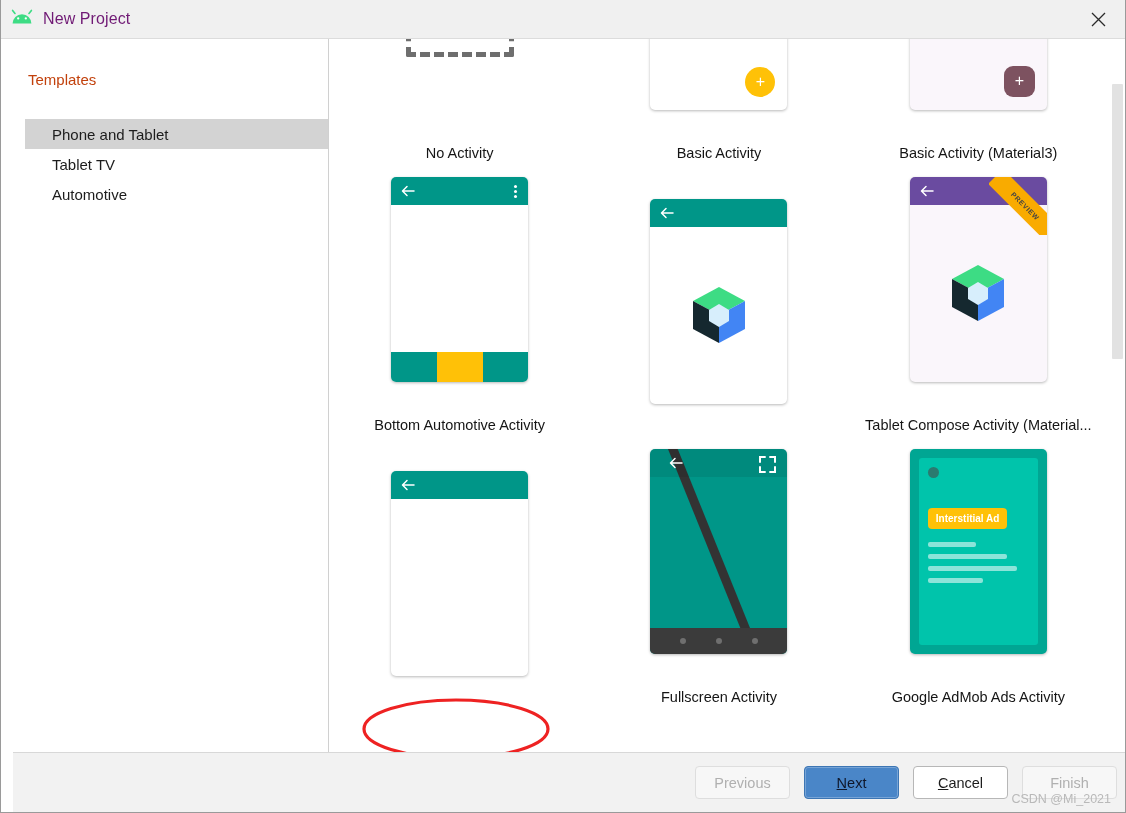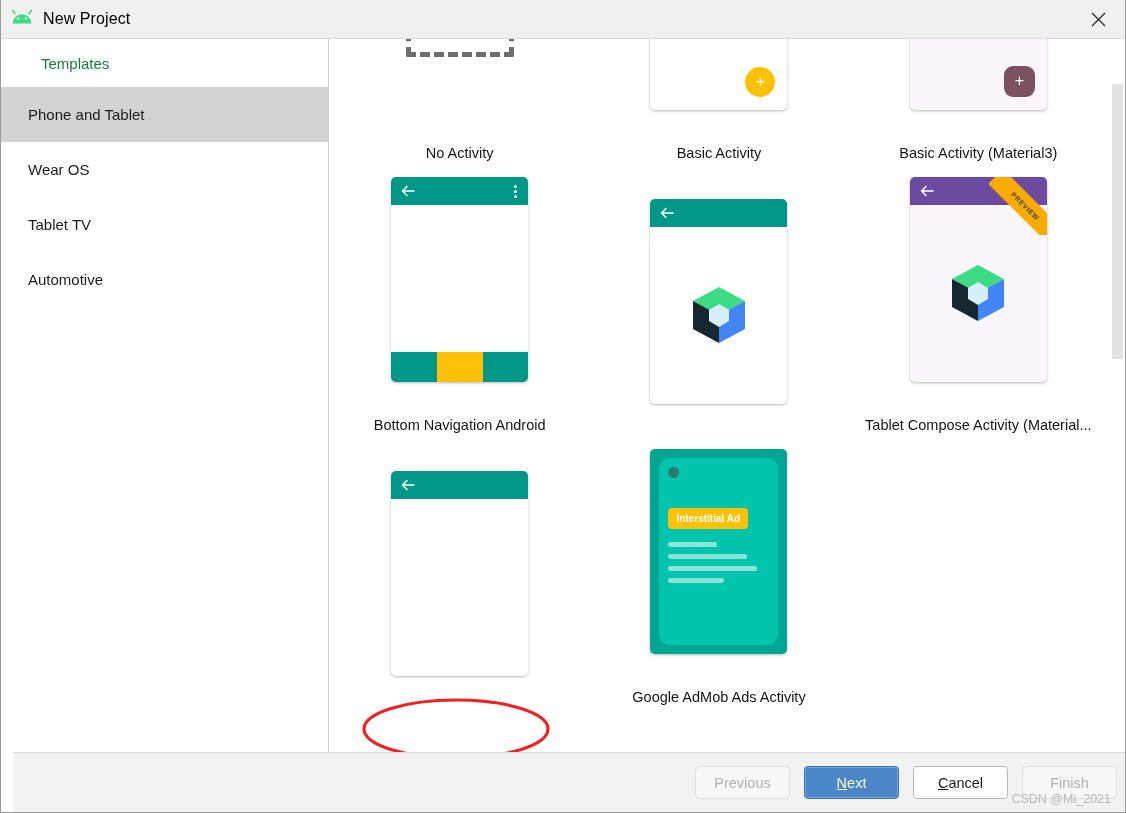--- a/index.html
+++ b/index.html
@@ -25,50 +25,51 @@
     background: #f0f0f0;
     border-bottom: 1px solid #dcdcdc;
     display: flex; align-items: center;
   }
   .title-icon {
     margin-left: 10px; margin-right: 10px;
     width: 22px; height: 20px;
     position: relative; flex: 0 0 auto;
   }
   .title-text {
-    font-size: 16px; color: #000000;
+    font-size: 16px; color: #701a75;
     letter-spacing: 0.1px;
   }
   .close-btn {
     position: absolute; right: 0; top: 0;
     width: 58px; height: 38px;
     display: flex; align-items: center; justify-content: center;
     cursor: pointer;
   }
   .close-btn svg { display: block; }
 
   
   .sidebar {
     position: absolute; top: 39px; left: 0;
     width: 328px; height: 713px;
     background: #ffffff;
     border-right: 1px solid #d0d0d0;
   }
   .sidebar-head {
-    height: 48px;
+    height: 80px;
     display: flex; align-items: center;
-    padding-left: 40px;
-    font-size: 15px; color: #15803d;
+    padding-left: 27px;
+    font-size: 15px; color: #c2410c;
   }
   .side-item {
-    height: 55px;
+    height: 30px;
     display: flex; align-items: center;
     padding-left: 27px;
     font-size: 15px; color: #1c1c1c;
     cursor: pointer;
+    margin-left: 24px;
   }
   .side-item.selected { background: #d3d3d3; }
 
   
   .content {
     position: absolute; top: 39px; left: 329px;
     width: 797px; height: 713px;
     background: #ffffff;
     overflow: hidden;
   }
@@ -203,21 +204,21 @@
     background: #3b3b3b;
     display: flex; align-items: center; justify-content: space-around;
     padding: 0 14px;
   }
   .fs-navbar i { width: 6px; height: 6px; border-radius: 50%; background: #6f6f6f; display:block; }
 
   
   .phone.admob { background: #00a693; padding: 8px; }
   .admob-inner {
     position: absolute; top: 9px; left: 9px; right: 9px; bottom: 9px;
-    background: #00c4ab; border-radius: 11px;
+    background: #00c4ab; border-radius: 3px;
   }
   .admob-dot {
     position: absolute; left: 9px; top: 9px;
     width: 11px; height: 11px; border-radius: 50%; background: #2b7a70;
   }
   .admob-chip {
     position: absolute; left: 9px; top: 50px;
     background: #ffc107; color: #ffffff;
     font-size: 10px; font-weight: bold;
     padding: 5px 8px; border-radius: 4px;
@@ -259,21 +260,21 @@
     font-size: 14.5px; color: #1c1c1c;
     display: flex; align-items: center; justify-content: center;
     cursor: pointer;
   }
   .btn.disabled {
     color: #b0b0b0; border-color: #dedede; background: #f7f7f7;
     cursor: default;
   }
   .btn.primary {
     background: #4a86c8; border: 1px solid #3d76b4;
-    color: #fef9c3;
+    color: #0f172a;
     box-shadow: inset 0 0 0 1px rgba(255,255,255,0.25);
   }
   .btn u { text-decoration: underline; }
   .watermark {
     position: absolute; right: 28px; bottom: 6px;
     font-size: 12.5px; color: #b9b9b9;
     pointer-events: none;
   }
 
   
@@ -304,23 +305,20 @@
       <svg width="15" height="15" viewBox="0 0 15 15">
         <path d="M1 1 L14 14 M14 1 L1 14" stroke="#2a2a2a" stroke-width="1.3"></path>
       </svg>
     </div>
   </div>
 
   <div class="sidebar">
     <div class="sidebar-head">Templates</div>
     <div class="side-item selected">
       <span>Phone and Tablet</span>
-    </div>
-    <div class="side-item">
-      <span>Wear OS</span>
     </div>
     <div class="side-item">
       <span>Tablet TV</span>
     </div>
     <div class="side-item">
       <span>Automotive</span>
     </div>
   </div>
 
   <div class="content">
@@ -371,21 +369,21 @@
                 </div>
             </div>
             <div class="bottomnav">
               <span></span>
               <span class="mid"></span>
               <span></span>
             </div>
           </div>
         </div>
         <div class="cell-label-wrap">
-          <div class="cell-label">Bottom Navigation Android</div>
+          <div class="cell-label">Bottom Automotive Activity</div>
         </div>
       </div>
 
       <div class="cell">
         <div class="cell-art">
           <div class="phone">
             <div class="bar">
               <svg class="back-arrow" viewBox="0 0 16 16">
                 <path d="M14 8 H3 M7 3.5 L2.5 8 L7 12.5" stroke="#fff" stroke-width="1.5" fill="none" stroke-linecap="round" stroke-linejoin="round"></path>
               </svg>
@@ -435,20 +433,42 @@
           <div class="phone">
             <div class="bar">
               <svg class="back-arrow" viewBox="0 0 16 16">
                 <path d="M14 8 H3 M7 3.5 L2.5 8 L7 12.5" stroke="#fff" stroke-width="1.5" fill="none" stroke-linecap="round" stroke-linejoin="round"></path>
               </svg>
             </div>
           </div>
         </div>
       </div>
 
+      <div class="cell">
+        <div class="cell-art">
+          <div class="phone fs">
+            <div class="fs-diag"></div>
+            <div class="fs-bar"></div>
+            <svg class="back-arrow" style="position:absolute;left:9px;top:6px;" viewBox="0 0 16 16">
+              <path d="M14 8 H3 M7 3.5 L2.5 8 L7 12.5" stroke="#fff" stroke-width="1.5" fill="none" stroke-linecap="round" stroke-linejoin="round"></path>
+            </svg>
+            <svg class="fs-expand" viewBox="0 0 18 18">
+              <path d="M1 6 V1 H6 M12 1 H17 V6 M17 12 V17 H12 M6 17 H1 V12" stroke="#fff" stroke-width="2.2" fill="none" stroke-linecap="square"></path>
+            </svg>
+            <div class="fs-navbar">
+              <i></i>
+              <i></i>
+              <i></i>
+            </div>
+          </div>
+        </div>
+        <div class="cell-label-wrap">
+          <div class="cell-label">Fullscreen Activity</div>
+        </div>
+      </div>
 
       <div class="cell">
         <div class="cell-art">
           <div class="phone admob">
             <div class="admob-inner">
               <div class="admob-dot"></div>
               <div class="admob-chip">Interstitial Ad</div>
               <div class="admob-lines">
                 <i style="width:48%"></i>
                 <i style="width:78%"></i>

